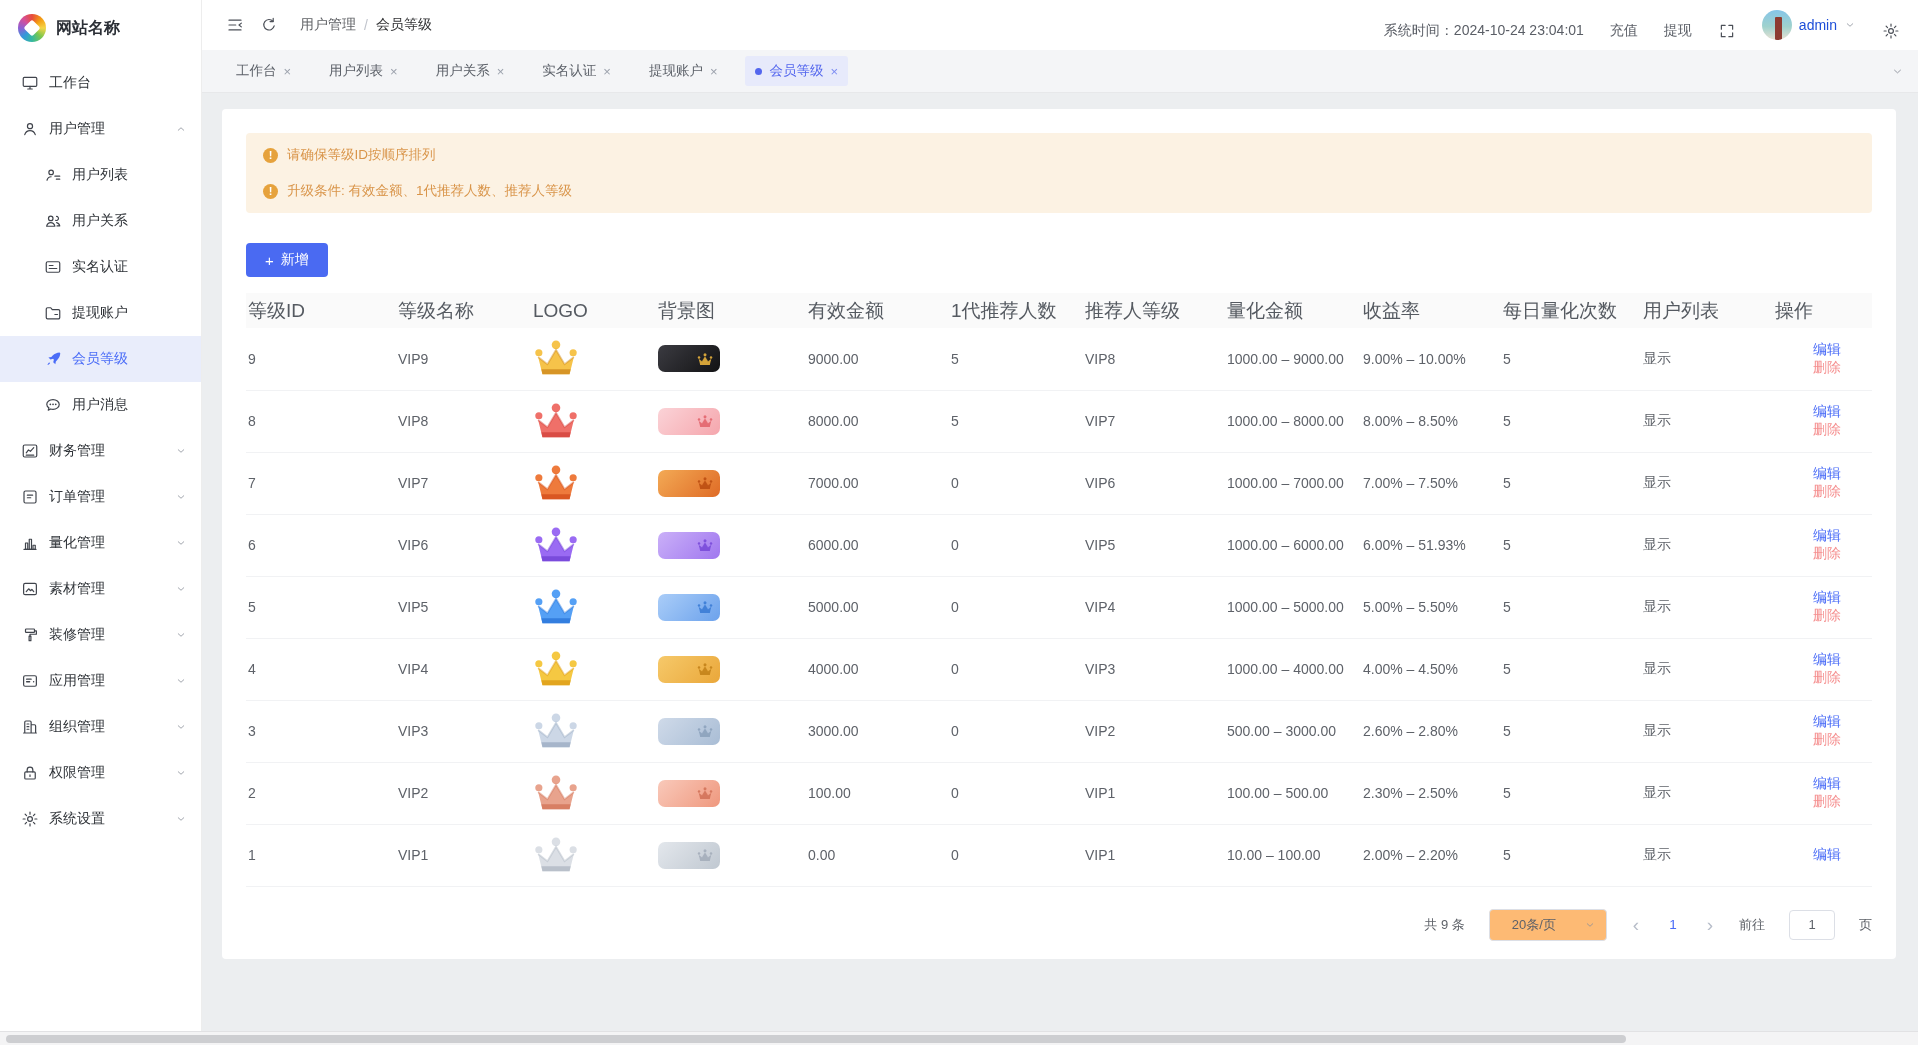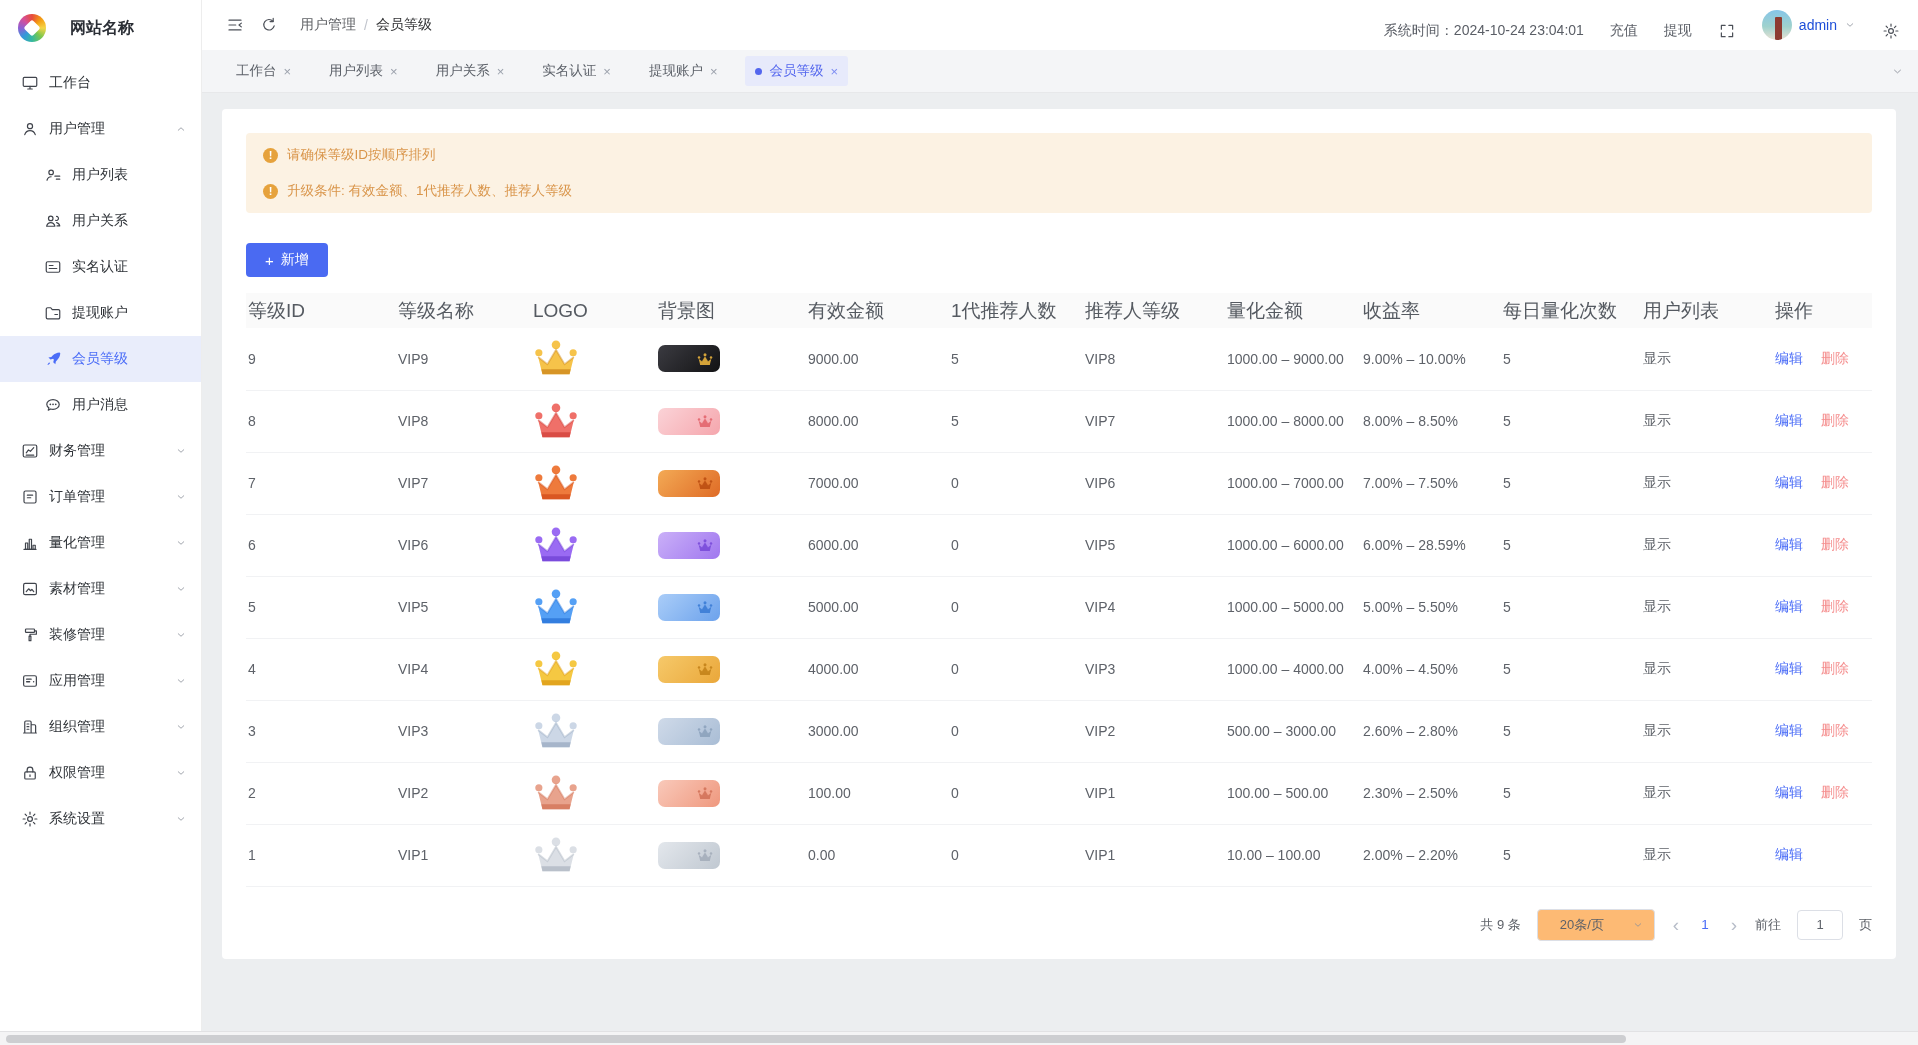--- a/index.html
+++ b/index.html
@@ -2,21 +2,21 @@
 <html><head>
 <meta charset="utf-8">
 <style>
   * { margin:0; padding:0; box-sizing:border-box; }
   html,body { width:1918px; height:1045px; overflow:hidden; }
   body { font-family:"Liberation Sans","DejaVu Sans",sans-serif; background:#eceef0; color:#303133; font-size:14px; }
   .app { display:flex; width:100%; height:1031px; }
 
   
   .sidebar { width:202px; background:#fff; border-right:1px solid #ededed; flex:0 0 202px; overflow:hidden; }
-  .logo-row { height:56px; display:flex; align-items:center; gap:24px; padding:0 18px; }
+  .logo-row { height:56px; display:flex; align-items:center; gap:10px; padding:0 18px; }
   .logo-ball { width:28px; height:28px; border-radius:50%; background:conic-gradient(#e74c3c,#f39c12,#f5d547,#7ac74f,#35b8a0,#3498db,#8e5fd3,#d4509a,#e74c3c); position:relative; flex:0 0 28px;}
   .logo-ball::after { content:""; position:absolute; left:8px; top:8px; width:12px; height:12px; background:#fff; transform:rotate(45deg); border-radius:2px;}
   .site-title { font-size:16px; font-weight:bold; color:#2b2f36; }
   .menu { padding-top:4px; }
   .menu-item { height:46px; display:flex; align-items:center; gap:10px; padding:0 16px 0 21px; color:#2f3338; cursor:pointer; position:relative; font-size:14px; }
   .menu-item.sub { padding-left:44px; }
   .menu-item.active { background:#e9edfb; color:#4a6cf7; }
   .menu-item .mi { width:18px; height:18px; display:inline-flex; align-items:center; justify-content:center; color:#40444c; flex:0 0 18px;}
   .menu-item.active .mi { color:#4a6cf7; }
   .menu-item .chev { position:absolute; right:14px; color:#8a8f99; width:12px; height:12px; display:inline-flex;}
@@ -55,25 +55,25 @@
   .warn-ic { width:15px; height:15px; border-radius:50%; background:#e6a23c; color:#fff; font-size:11px; font-weight:bold; display:flex; align-items:center; justify-content:center; flex:0 0 15px; }
   .btn-add { margin-top:30px; display:inline-flex; align-items:center; gap:7px; background:#4a6af2; color:#fff; border:none; font-size:14px; padding:0 19px; height:34px; border-radius:4px; cursor:pointer; font-family:inherit;}
   .btn-add .plus { font-size:15px; }
 
   table { margin-top:16px; width:100%; border-collapse:collapse; table-layout:fixed; }
   thead th { background:#fafafa; text-align:left; font-weight:normal; color:#555a61; font-size:19px; height:35px; padding:0 4px 0 2px; }
   tbody td { border-bottom:1px solid #f1f2f4; height:62px; color:#5e6269; font-size:14px; padding:0 4px 0 2px; }
   .clip { max-width:122px; overflow:hidden; white-space:nowrap; }
   .lvl-card { width:62px; height:27px; border-radius:7px; display:flex; align-items:center; justify-content:flex-end; padding-right:7px; }
   .lvl-card svg { opacity:.9; }
-  .ops a { text-decoration:none; cursor:pointer; margin-right:18px; }
+  .ops a { text-decoration:none; cursor:pointer; margin-right:18px;margin-left:38px; }
   .op-edit { color:#4a6cf7; }
   .op-del { color:#f58e8e;text-align:right; }
 
-  .pager { margin-top:22px; display:flex; align-items:center; justify-content:flex-end; gap:16px; color:#5e6269; font-size:13px; }
+  .pager { margin-top:22px; display:flex; align-items:center; justify-content:flex-end; gap:24px; color:#5e6269; font-size:13px; }
   .page-size { width:118px; height:32px; border:1px solid #dcdfe6; border-radius:4px; display:flex; align-items:center; justify-content:space-between; padding:0 10px 0 22px; color:#5e6269; cursor:pointer; background:#fdba74;}
   .pg-arrow { color:#b7bdc9; font-size:19px; cursor:default; padding:0 2px; line-height:1;}
   .pg-num { color:#4a6cf7; font-size:13.5px; padding:0 4px;}
   .goto-input { width:46px; height:30px; border:1px solid #dcdfe6; border-radius:4px; text-align:center; font-size:13px; color:#5e6269; font-family:inherit;}
   .hscroll { height:14px; background:#f4f4f5; border-top:1px solid #e2e2e4; position:relative; }
   .hscroll .thumb { position:absolute; top:3px; left:6px; height:8px; width:1620px; border-radius:4px; background:#cdced1; }
 </style>
 </head>
 <body>
 
@@ -545,21 +545,21 @@
                       <path d="M7 28 L20 38 L32 18 L44 38 L57 28" fill="none" stroke="#7a4cda" stroke-width="2.5" opacity=".45"></path>
                     </svg>
                   </div>
                 </td>
                 <td><span>6000.00</span></td>
                 <td><span>0</span></td>
                 <td><span>VIP5</span></td>
                 <td>
                   <div class="clip"><span>1000.00 – 6000.00</span></div>
                 </td>
-                <td><span>6.00% – 28.59%</span></td>
+                <td><span>6.00% – 51.93%</span></td>
                 <td><span>5</span></td>
                 <td><span>显示</span></td>
                 <td class="ops"><a class="op-edit">编辑</a><a class="op-del">删除</a></td>
               </tr>
               <tr>
                 <td><span>5</span></td>
                 <td><span>VIP5</span></td>
                 <td><span><svg width="46" height="40" viewBox="0 0 64 56">
                       <circle cx="8" cy="22" r="5" fill="#55a0f5"></circle>
                       <circle cx="32" cy="11" r="6" fill="#55a0f5"></circle>

